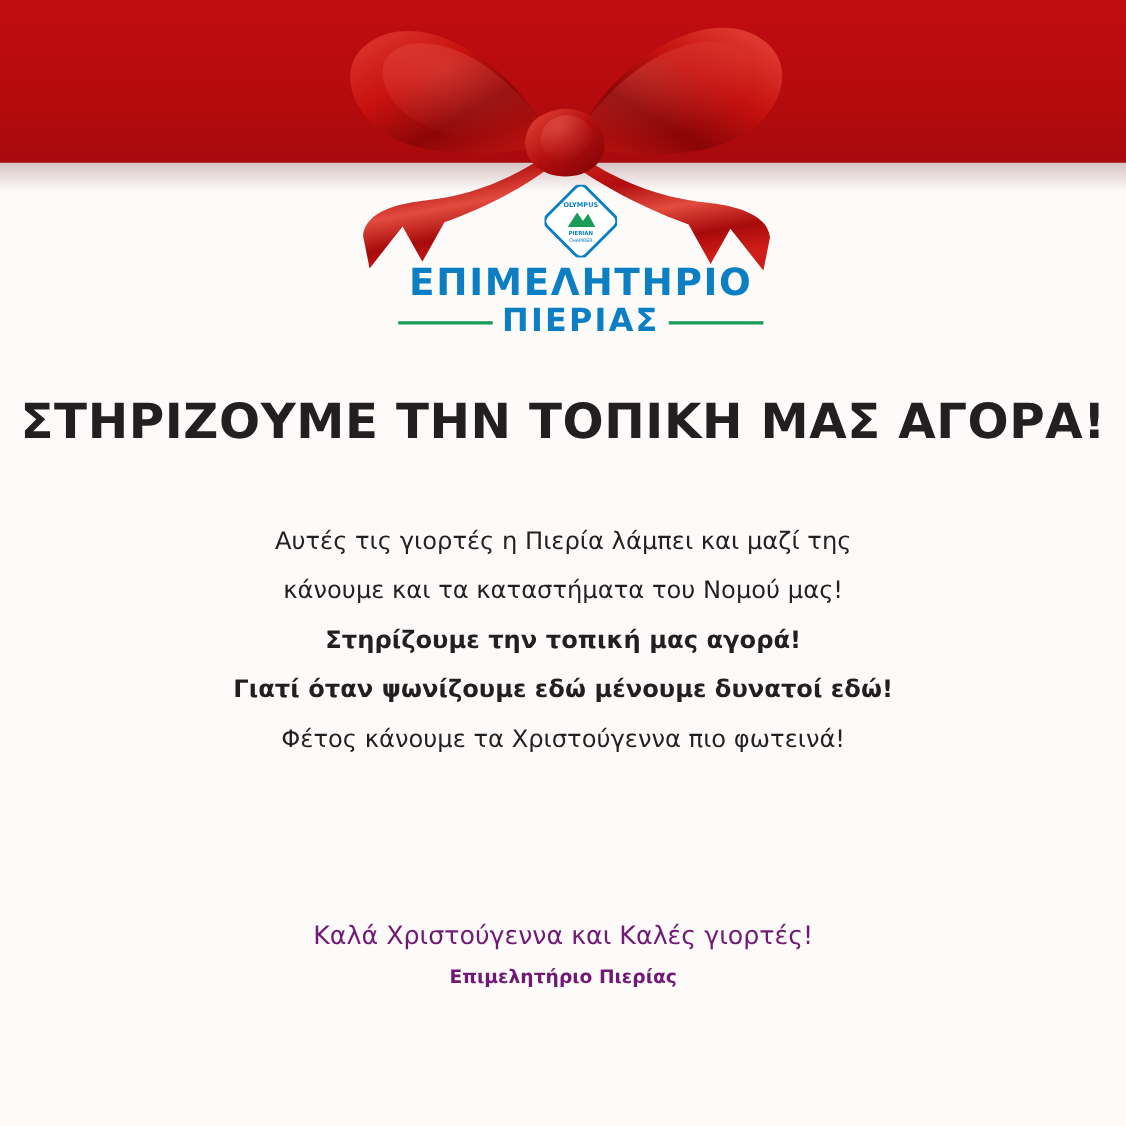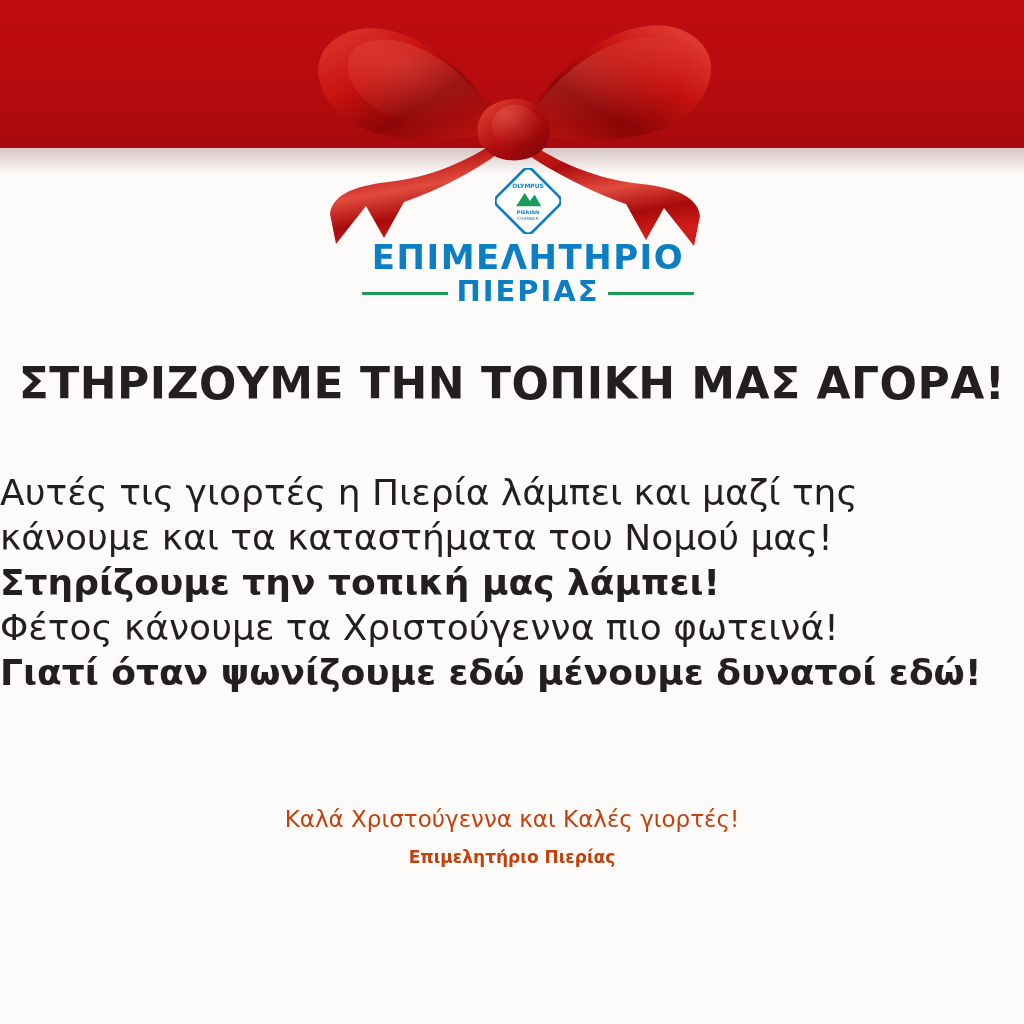--- a/index.html
+++ b/index.html
@@ -102,39 +102,40 @@
     letter-spacing: 0.5px;
     color: #231f20;
   }
 
   
   .body-copy {
     position: absolute;
     top: 470px;
     left: 0;
     width: 1024px;
+    text-align: center;
     color: #231f20;
-    font-size: 36px;
+    font-size: 22px;
     line-height: 45px;
   }
   .body-copy .line {
     display: block;
   }
   .body-copy .line.bold {
     font-weight: 700;
   }
 
   
   .footer {
     position: absolute;
-    top: 800px;
-    left: 0;
-    width: 1024px;
-    text-align: center;
-    color: #c2410c;
+    top: 832px;
+    left: 0;
+    width: 1024px;
+    text-align: center;
+    color: #701a75;
     font-size: 23px;
     line-height: 38px;
   }
   .footer .sign {
     font-weight: 700;
     font-size: 17px;
   }
 </style>
 </head>
 <body>
@@ -210,23 +211,23 @@
       <span>ΠΙΕΡΙΑΣ</span>
       <span class="logo-rule-right" style="left:100%;"></span>
     </div>
   </div>
 
   <div class="headline">ΣΤΗΡΙΖΟΥΜΕ ΤΗΝ ΤΟΠΙΚΗ ΜΑΣ ΑΓΟΡΑ!</div>
 
   <div class="body-copy">
     <span class="line">Αυτές τις γιορτές η Πιερία λάμπει και μαζί της</span>
     <span class="line">κάνουμε και τα καταστήματα του Νομού μας!</span>
-    <span class="line bold">Στηρίζουμε την τοπική μας λάμπει!</span>
+    <span class="line bold">Στηρίζουμε την τοπική μας αγορά!</span>
+    <span class="line bold">Γιατί όταν ψωνίζουμε εδώ μένουμε δυνατοί εδώ!</span>
     <span class="line">Φέτος κάνουμε τα Χριστούγεννα πιο φωτεινά!</span>
-    <span class="line bold">Γιατί όταν ψωνίζουμε εδώ μένουμε δυνατοί εδώ!</span>
   </div>
 
   <div class="footer">
     <div>Καλά Χριστούγεννα και Καλές γιορτές!</div>
     <div class="sign">Επιμελητήριο Πιερίας</div>
   </div>
 
 </div>
 
 </body></html>

